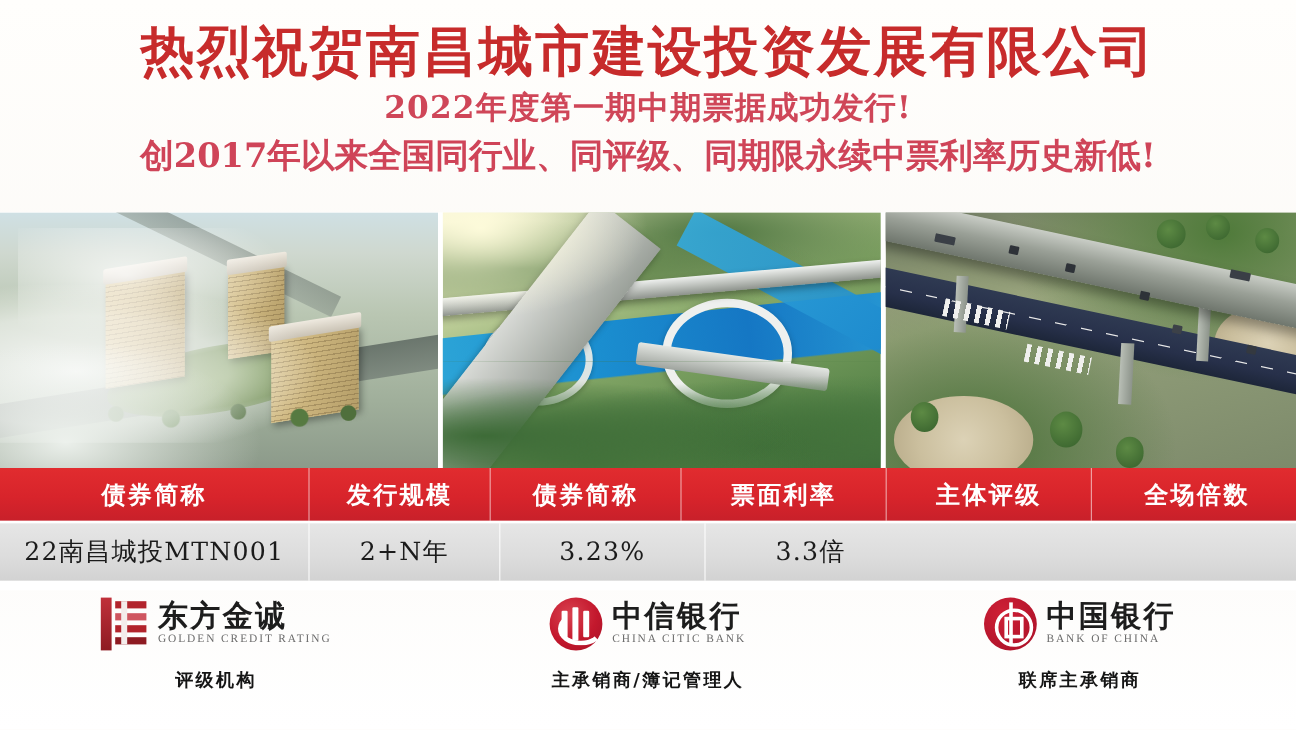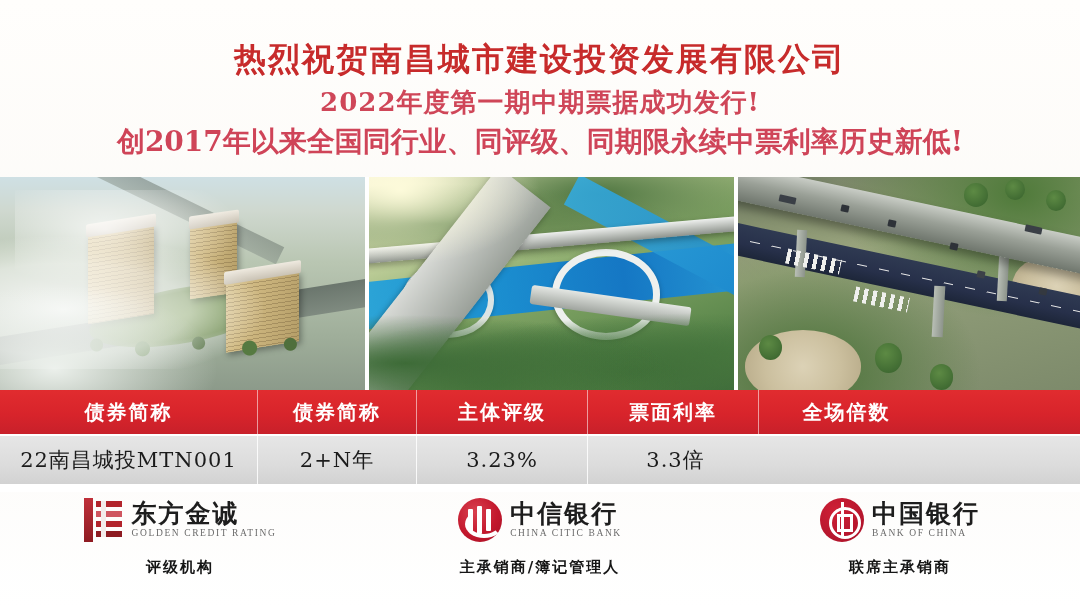--- a/index.html
+++ b/index.html
@@ -7,25 +7,24 @@
     width:1080px;height:608px;overflow:hidden;
     background:#fdfcfa;
     font-family:"Liberation Serif","DejaVu Serif",serif;
   }
   .poster{position:relative;width:1080px;height:608px;background:
      linear-gradient(180deg,#fffefc 0%, #fbf9f6 55%, #ffffff 100%);}
 
   
   .headline{padding-top:26px;text-align:center;}
   .hl1{
-    font-size:32px;line-height:42px;font-weight:bold;
+    font-size:45px;line-height:42px;font-weight:bold;
     color:#c72b2b;letter-spacing:2px;
-    font-family:Liberation Serif, serif;
+    font-family:Liberation Mono, monospace;
     text-shadow:0 1px 0 rgba(255,255,255,.7);
-    margin-top:12px;
   }
   .hl2{
     font-size:26px;line-height:38px;font-weight:bold;color:#cf4658;
     letter-spacing:1px;margin-top:3px;
     font-family:"DejaVu Serif","Liberation Serif",serif;
   }
   .hl3{
     font-size:28px;line-height:40px;font-weight:bold;color:#cf4458;
     letter-spacing:0px;margin-top:1px;
     font-family:"DejaVu Serif","Liberation Serif",serif;
@@ -257,23 +256,24 @@
       <div class="tree" style="left:6%;top:74%;width:7%;height:12%;"></div>
       <div class="tree" style="left:40%;top:78%;width:8%;height:14%;"></div>
       <div class="tree" style="left:56%;top:88%;width:7%;height:12%;"></div>
     </div>
 
   </div>
 
   <div class="table">
     <div class="thead">
       <div class="th c0">债券简称</div>
+      <div class="th c1">发行规模</div>
       <div class="th c2">债券简称</div>
+      <div class="th c3">票面利率</div>
       <div class="th c4">主体评级</div>
-      <div class="th c3">票面利率</div>
       <div class="th c5">全场倍数</div>
     </div>
     <div class="trow">
       <div class="td c0">22南昌城投MTN001</div>
       <div class="td c2">2+N年</div>
       <div class="td c3">3.23%</div>
       <div class="td c5">3.3倍</div>
     </div>
     <div class="tbottom"></div>
   </div>

